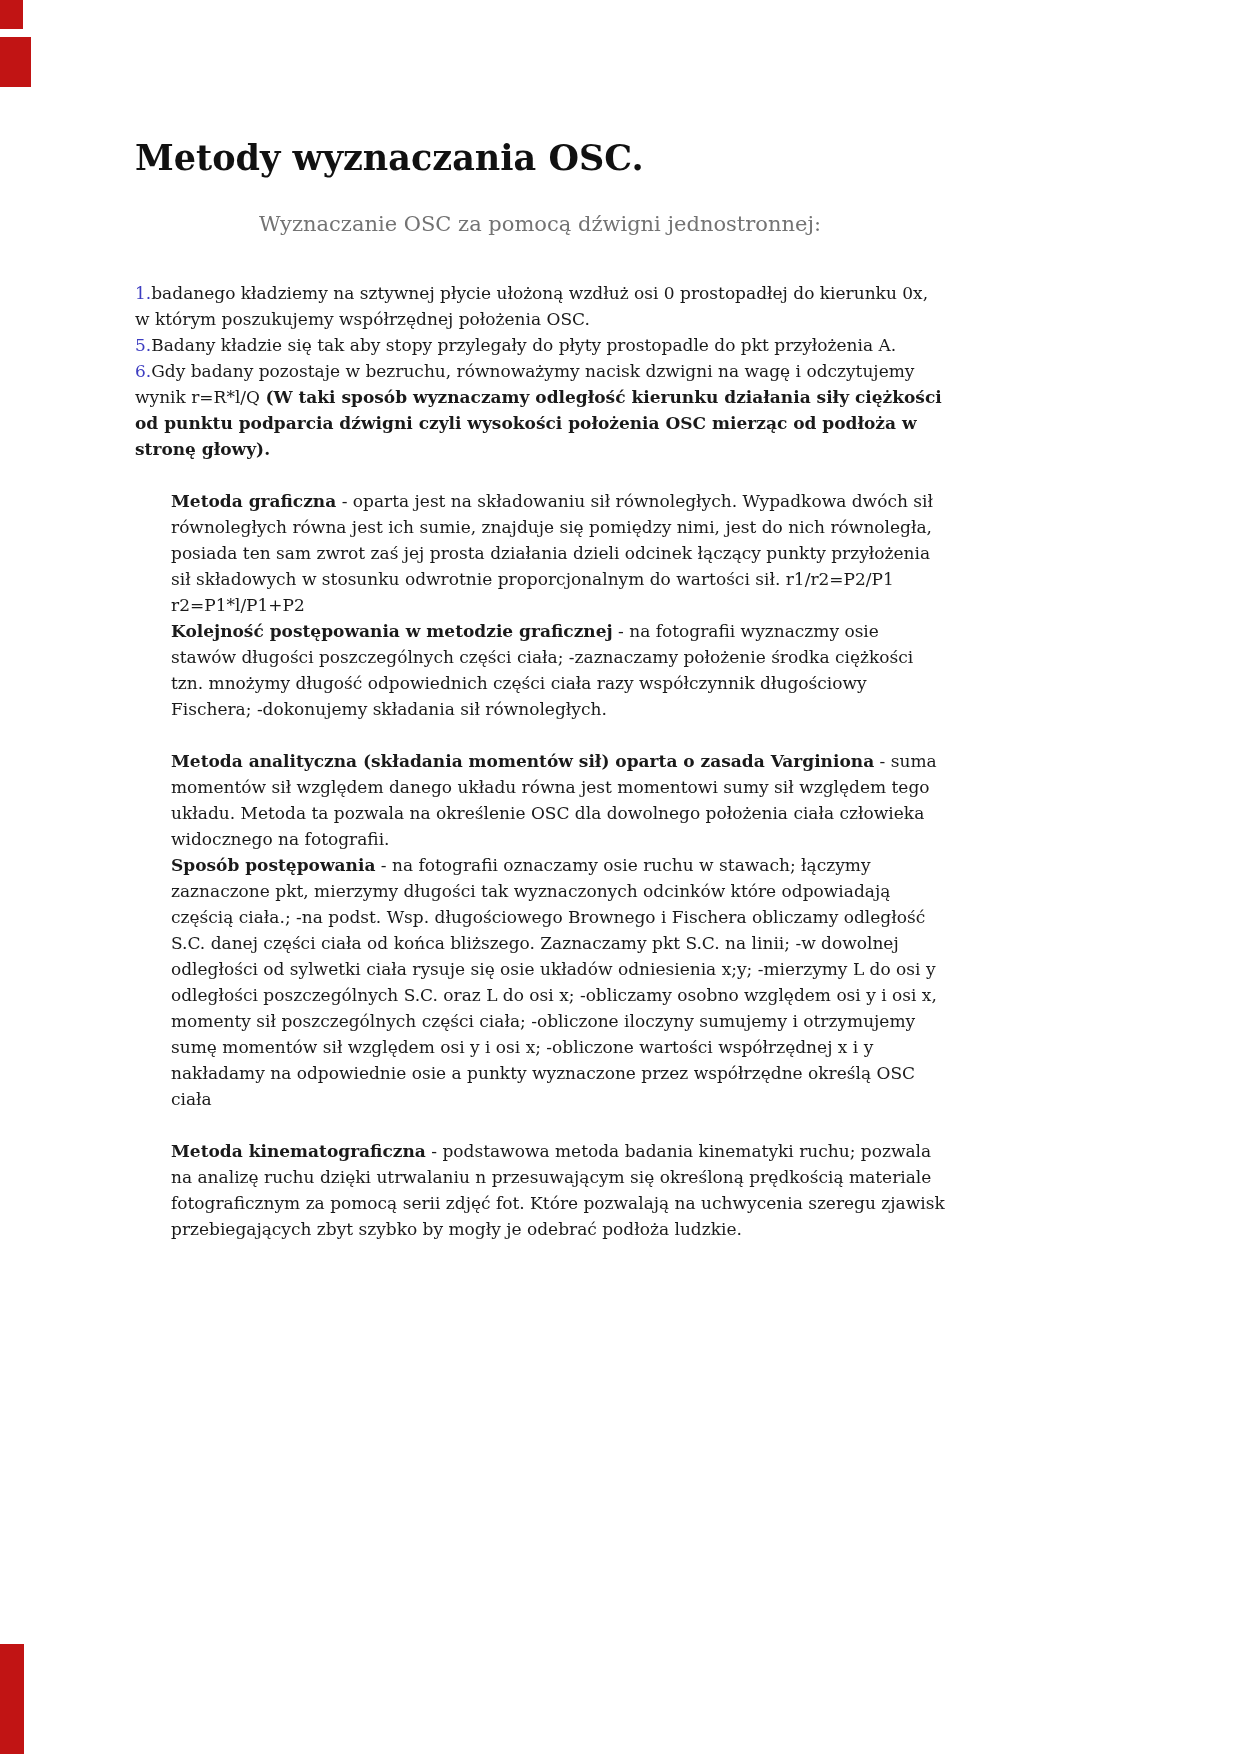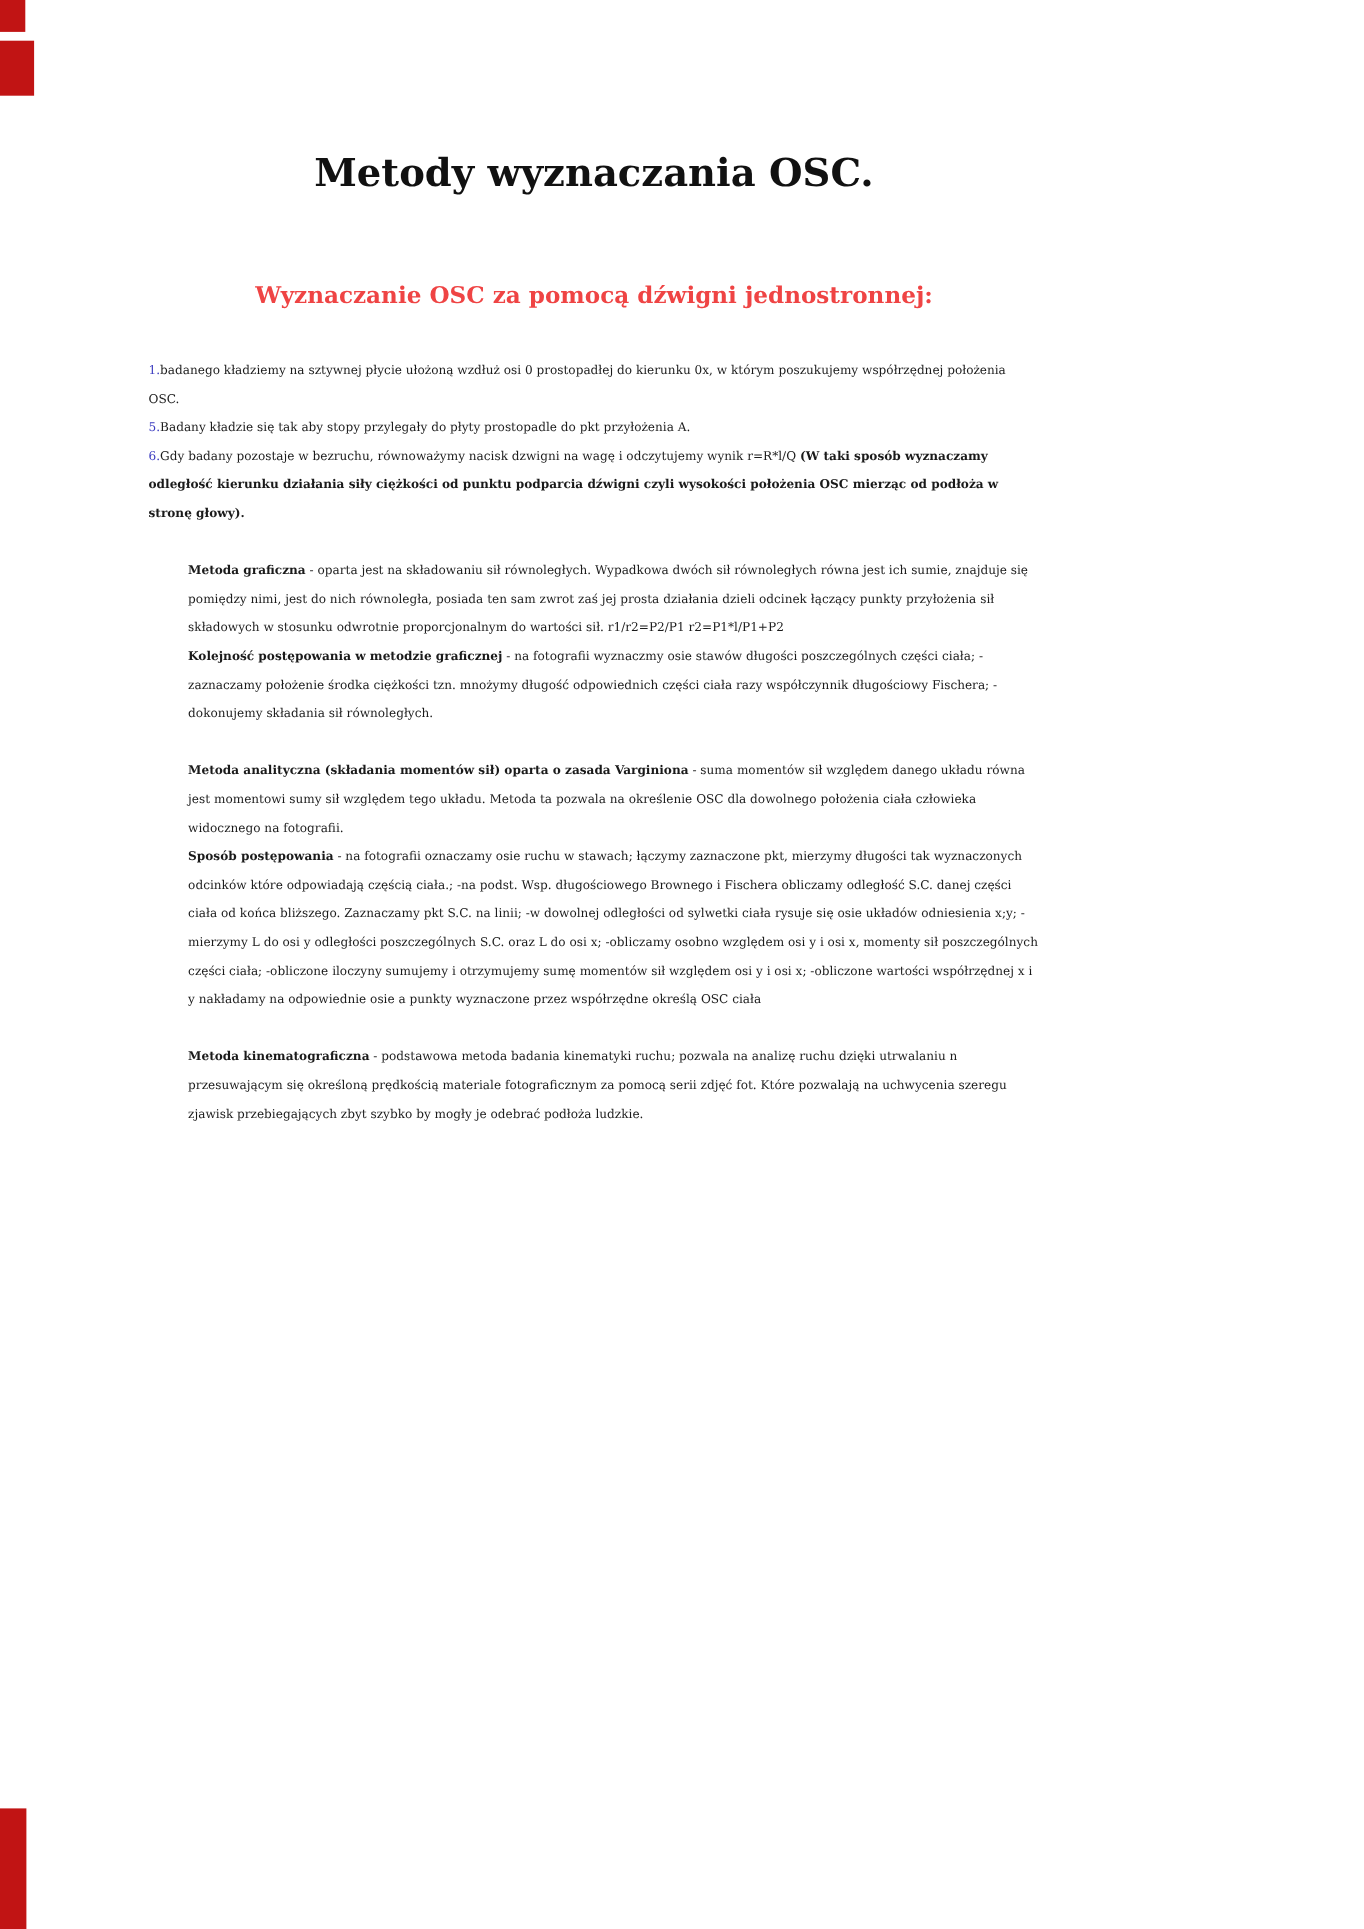--- a/index.html
+++ b/index.html
@@ -16,37 +16,36 @@
     color: #1a1a1a;
   }
   .content {
     padding: 138px 295px 0 135px; 
   }
   h1.doc-title {
     margin: 0;
     font-size: 35px;
     line-height: 40px;
     font-weight: 700;
-    text-align: center;
     color: #111111;
   }
   h2.doc-subtitle {
-    margin: 76px 0 0 0;
+    margin: 32px 0 0 0;
     font-size: 21px;
     line-height: 28px;
-    font-weight: 700;
+    font-weight: 400;
     text-align: center;
-    color: #ef4444;
+    color: #737373;
   }
   .list {
     margin-top: 42px;
   }
   p {
     margin: 0;
-    font-size: 11px;
+    font-size: 17px;
     line-height: 26px;
   }
   .num {
     color: #3c3cc0;
   }
   .bold {
     font-weight: 700;
   }
   .para {
     margin-top: 26px;

